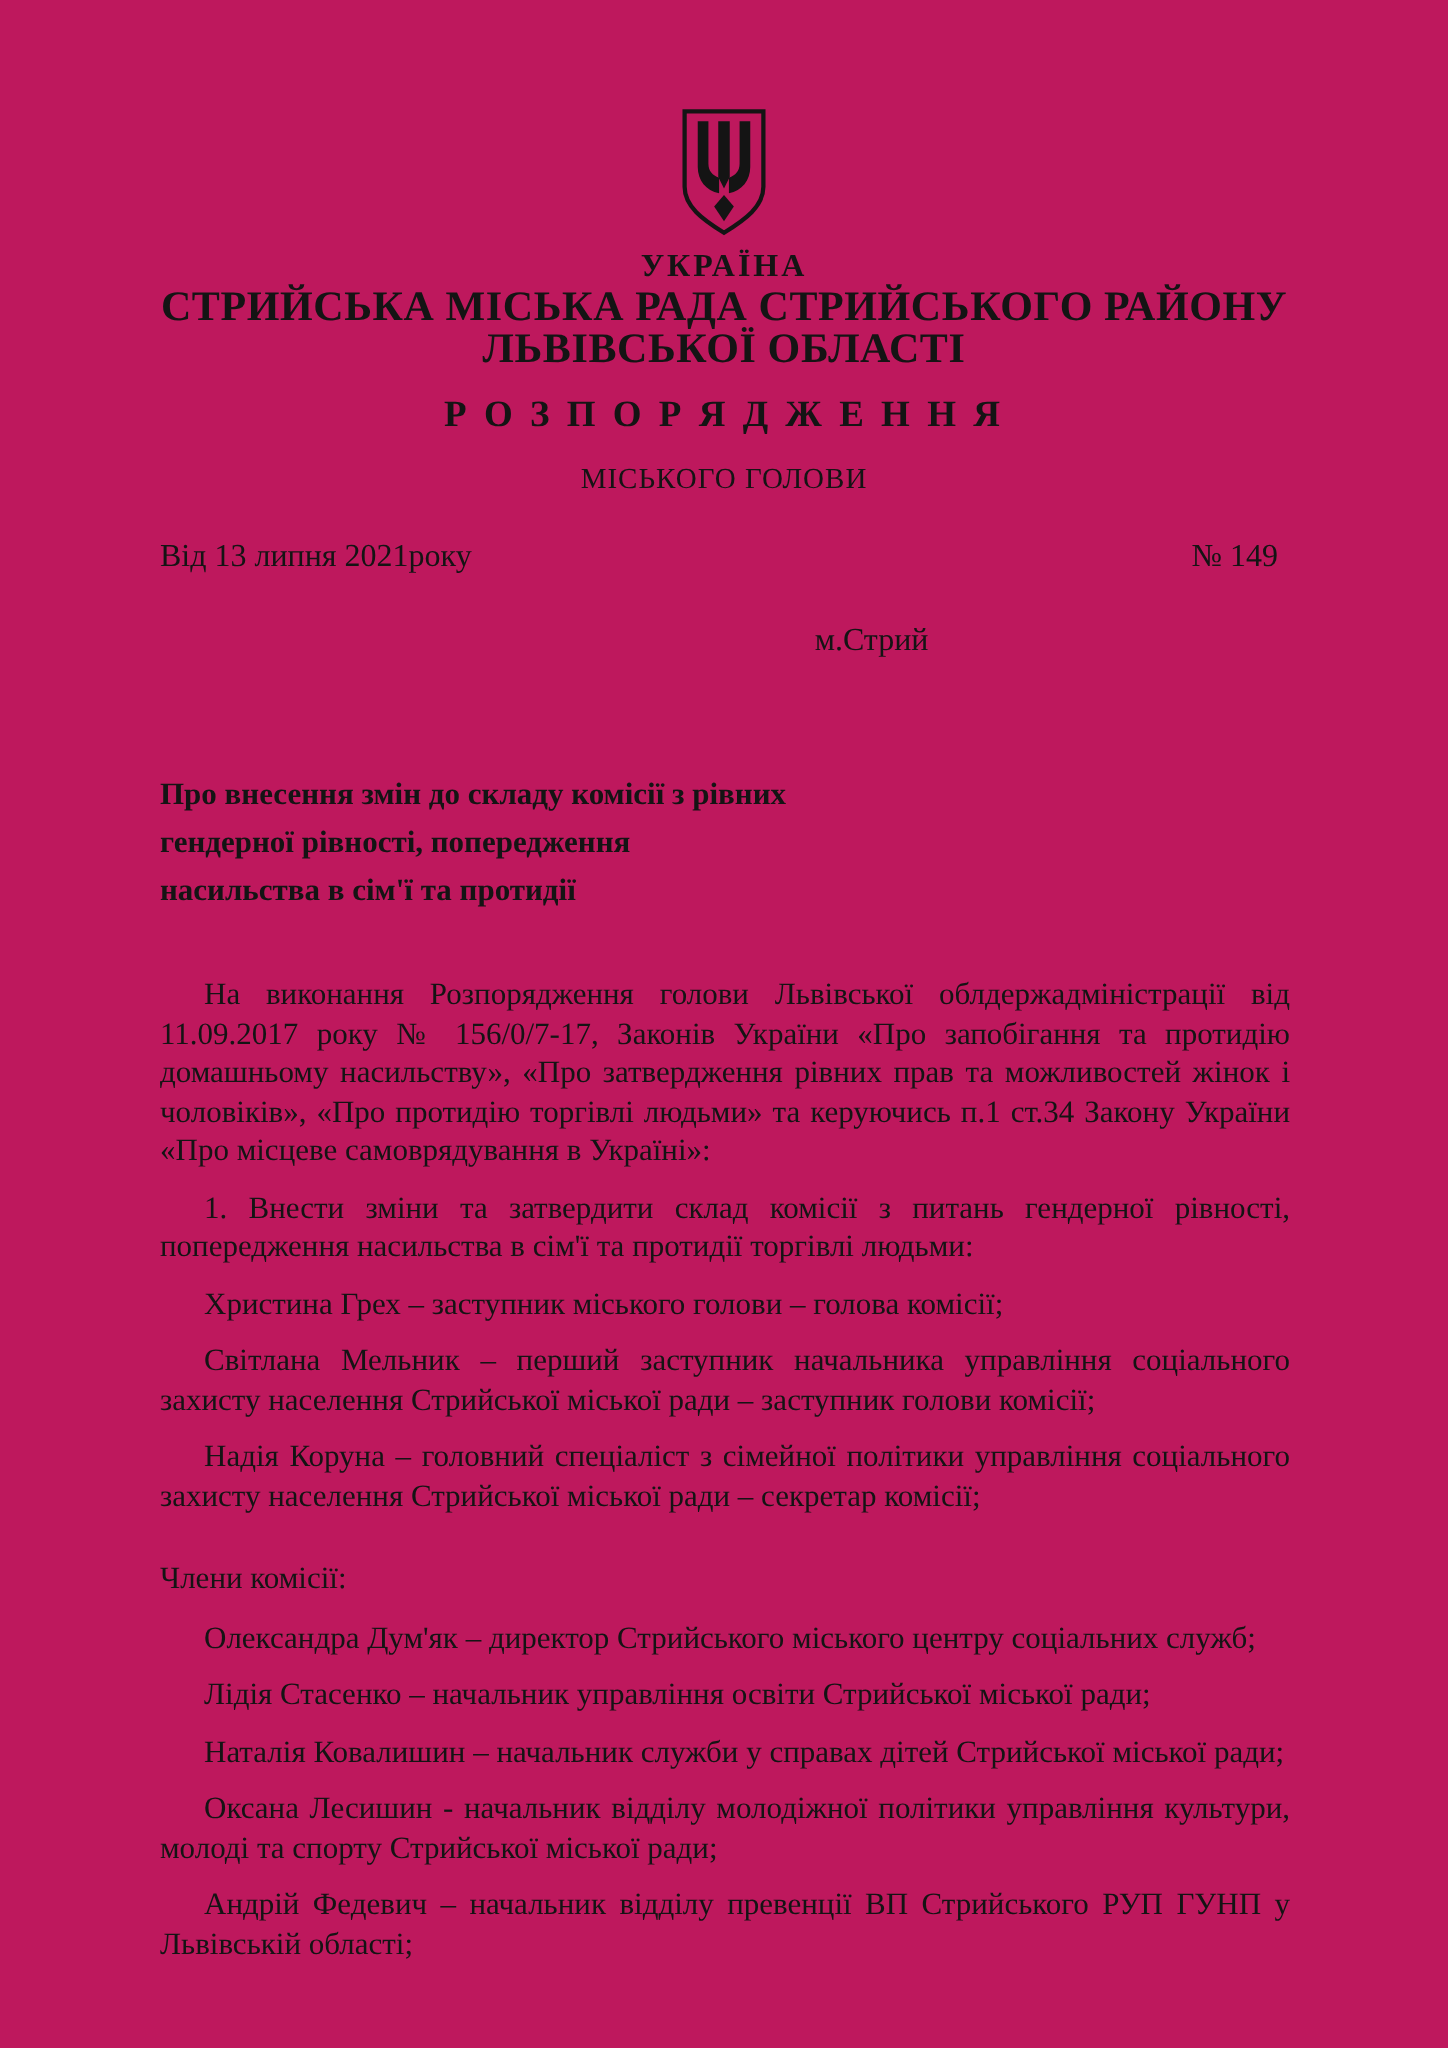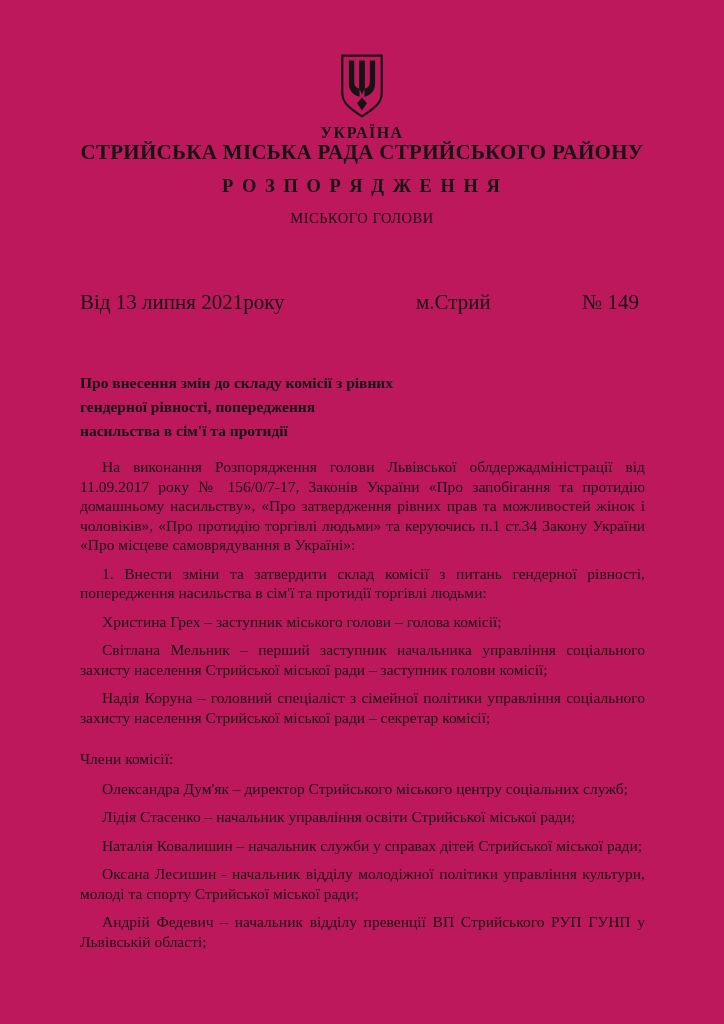--- a/index.html
+++ b/index.html
@@ -44,36 +44,36 @@
     margin-top: 13px;
   }
   .doc-author {
     font-size: 14.5px;
     letter-spacing: 0.5px;
     margin-top: 13px;
   }
   .meta-row {
     display: flex;
     justify-content: space-between;
-    align-items: flex-end;
+    align-items: flex-start;
     margin: 21px 85px 0 80px;
-    font-size: 21px;
+    font-size: 16px;
   }
   .meta-center { margin-left: 40px; margin-top: 42px; }
   .subject {
     margin: 56px 0 0 80px;
     width: 420px;
     font-weight: bold;
     font-size: 15.5px;
   }
   .subject-line {
     line-height: 24px;
   }
   .body-text {
-    margin: 14px 79px 0 80px;
+    margin: 30px 79px 0 80px;
     font-size: 15.5px;
   }
   .para {
     margin: 0 0 9px 0;
     line-height: 19.5px;
     text-indent: 22px;
     text-align: justify;
   }
   .para.members-heading {
     text-indent: 0;
@@ -92,20 +92,21 @@
       <svg viewBox="0 0 60 78" width="50" height="64" xmlns="http://www.w3.org/2000/svg">
         <path d="M6,2 H54 V48 C54,60 43,68 30,76 C17,68 6,60 6,48 Z" fill="none" stroke="#141414" stroke-width="2.6"></path>
         <path d="M14,8 h6.5 v26 c0,4.5 2.5,7 6.5,8.5 v9.5 c-8,-1.5 -13,-8 -13,-16 z" fill="#141414"></path>
         <path d="M46,8 h-6.5 v26 c0,4.5 -2.5,7 -6.5,8.5 v9.5 c8,-1.5 13,-8 13,-16 z" fill="#141414"></path>
         <path d="M26.5,8 h7 v34 l-3.5,7 l-3.5,-7 z" fill="#141414"></path>
         <path d="M30,53 l6,7 l-6,9 l-6,-9 z" fill="#141414"></path>
       </svg>
     </span>
     <div class="country-name">УКРАЇНА</div>
     <div class="org-line">СТРИЙСЬКА МІСЬКА РАДА СТРИЙСЬКОГО РАЙОНУ</div>
+    <div class="org-line">ЛЬВІВСЬКОЇ ОБЛАСТІ</div>
     <div class="doc-type">Р О З П О Р Я Д Ж Е Н Н Я</div>
     <div class="doc-author">МІСЬКОГО ГОЛОВИ</div>
   </div>
 
   <div class="meta-row">
     <span class="meta-date">Від 13 липня 2021року</span>
     <span class="meta-center">м.Стрий</span>
     <span class="meta-number">№ 149</span>
   </div>
 

